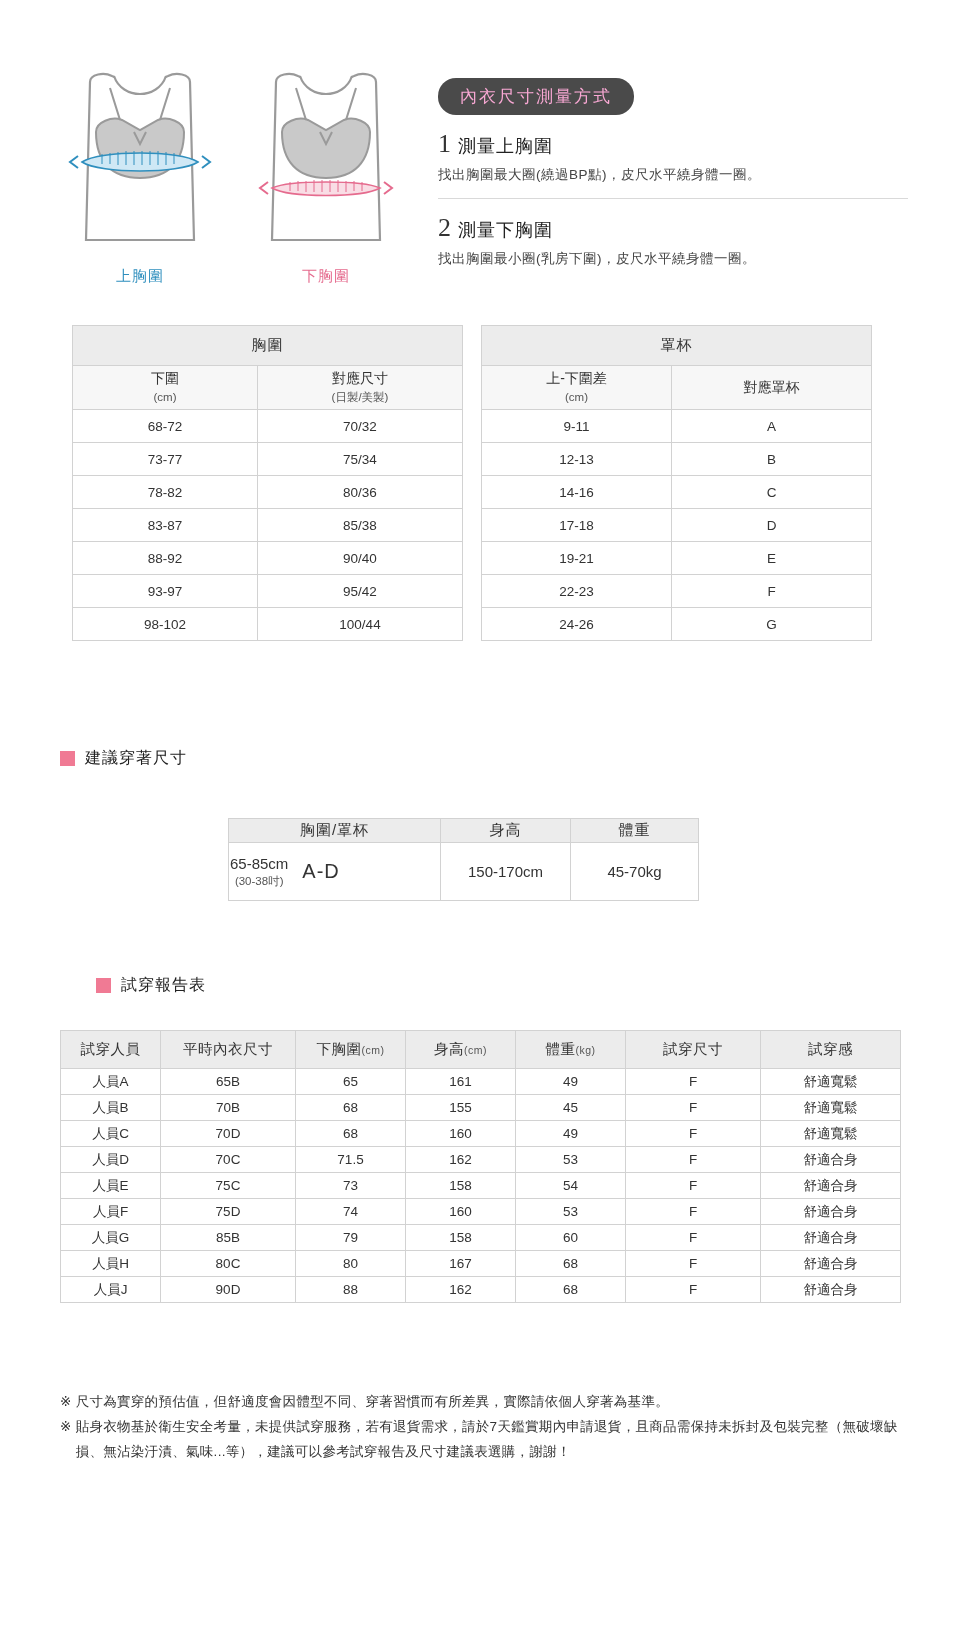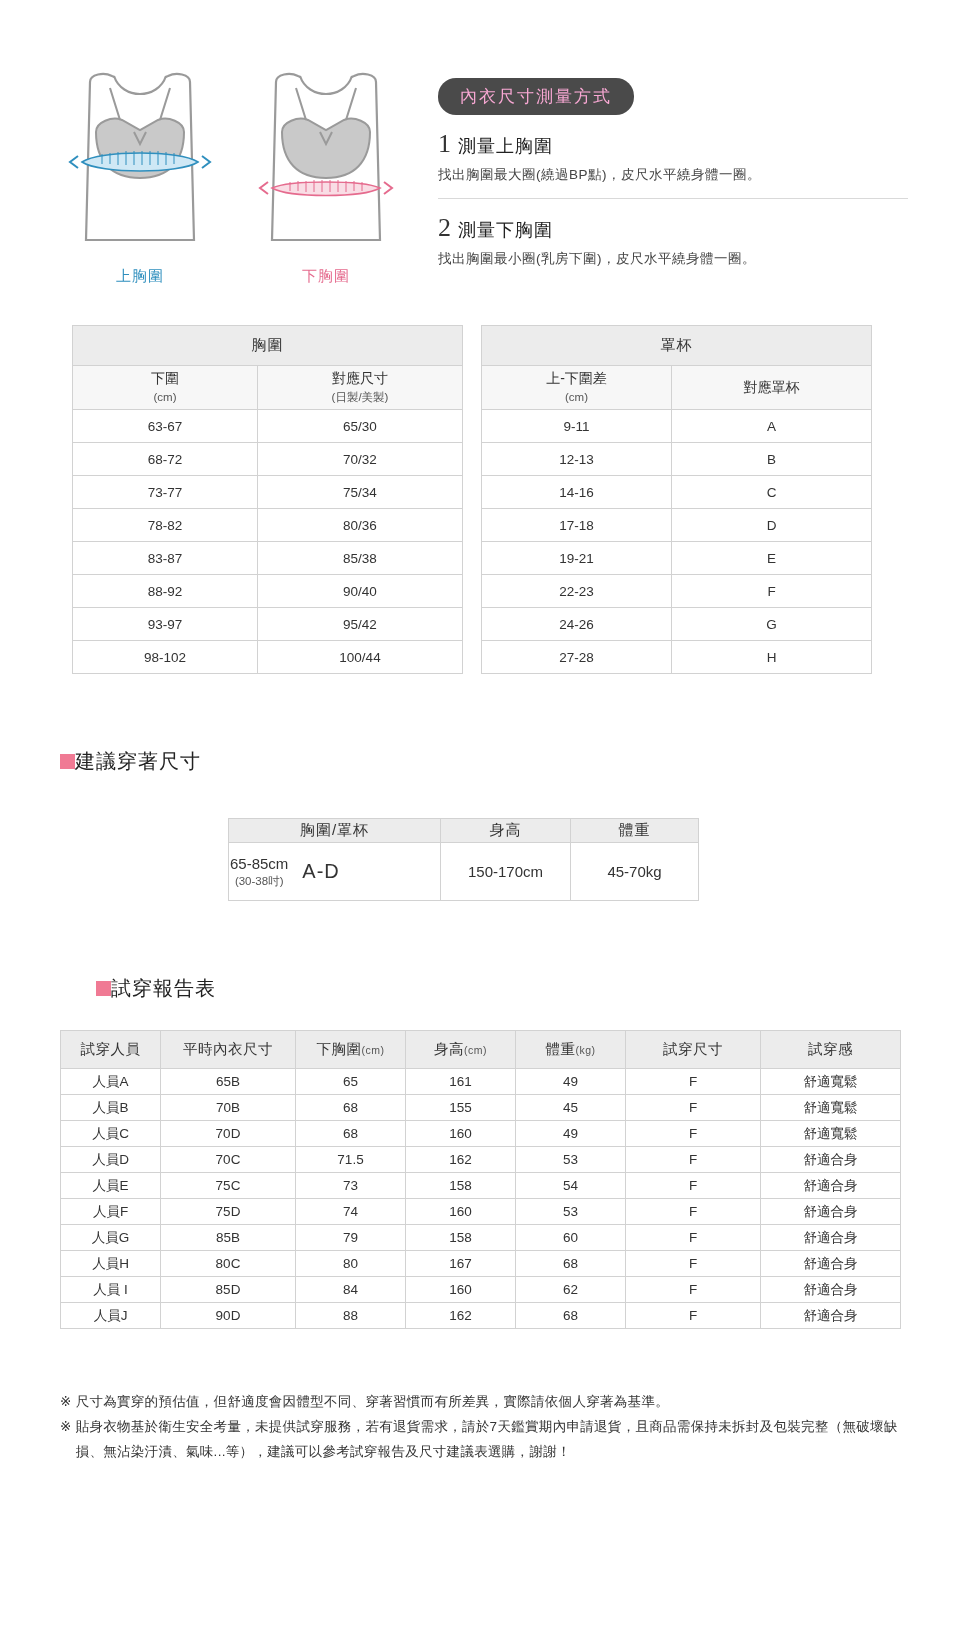--- a/index.html
+++ b/index.html
@@ -118,21 +118,22 @@
     font-size: 14px;
   }
   table.grid th.sub .small { font-size: 11.5px; color: #555; }
   .tbl-left { width: 390px; }
   .tbl-right { width: 390px; }
 
   
   .sec-head {
     display: flex;
     align-items: center;
-    font-size: 20px;
+    gap: 10px;
+    font-size: 16px;
     color: #222;
     letter-spacing: 1px;
   }
   .sec-mark {
     width: 15px; height: 15px;
     background: #f07a94;
     display: inline-block;
   }
   .sec-rec { position: absolute; top: 748px; left: 60px; }
   .sec-try { position: absolute; top: 975px; left: 60px; padding-left: 36px; }
@@ -326,24 +327,20 @@
           <th class="sub">
             <span>下圍</span><br><span class="small">(cm)</span>
           </th>
           <th class="sub">
             <span>對應尺寸</span><br><span class="small">(日製/美製)</span>
           </th>
         </tr>
       </thead>
       <tbody>
         <tr>
-            <td>63-67</td>
-            <td>65/30</td>
-          </tr>
-        <tr>
             <td>68-72</td>
             <td>70/32</td>
           </tr>
         <tr>
             <td>73-77</td>
             <td>75/34</td>
           </tr>
         <tr>
             <td>78-82</td>
             <td>80/36</td>
@@ -404,24 +401,20 @@
             <td>19-21</td>
             <td>E</td>
           </tr>
         <tr>
             <td>22-23</td>
             <td>F</td>
           </tr>
         <tr>
             <td>24-26</td>
             <td>G</td>
-          </tr>
-        <tr>
-            <td>27-28</td>
-            <td>H</td>
           </tr>
       </tbody>
     </table>
   </div>
 
   <div class="sec-head sec-rec">
     <span class="sec-mark"></span>
     <span>建議穿著尺寸</span>
   </div>
 
@@ -551,29 +544,20 @@
         <tr>
             <td>人員H</td>
             <td>80C</td>
             <td>80</td>
             <td>167</td>
             <td>68</td>
             <td>F</td>
             <td>舒適合身</td>
           </tr>
         <tr>
-            <td>人員 I</td>
-            <td>85D</td>
-            <td>84</td>
-            <td>160</td>
-            <td>62</td>
-            <td>F</td>
-            <td>舒適合身</td>
-          </tr>
-        <tr>
             <td>人員J</td>
             <td>90D</td>
             <td>88</td>
             <td>162</td>
             <td>68</td>
             <td>F</td>
             <td>舒適合身</td>
           </tr>
       </tbody>
     </table>

